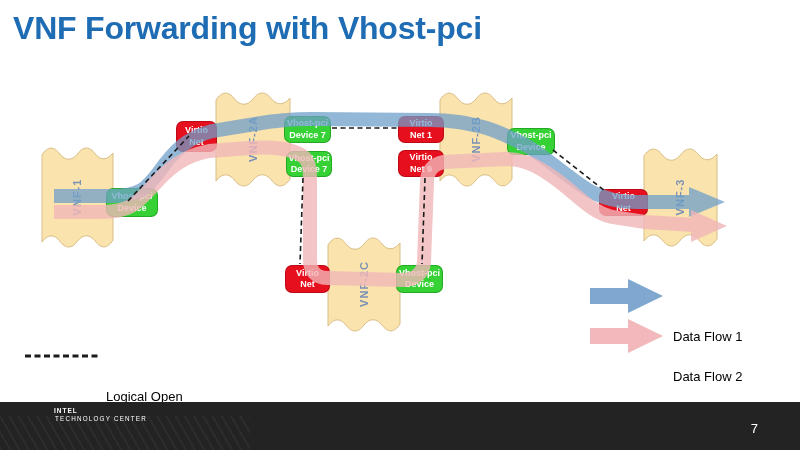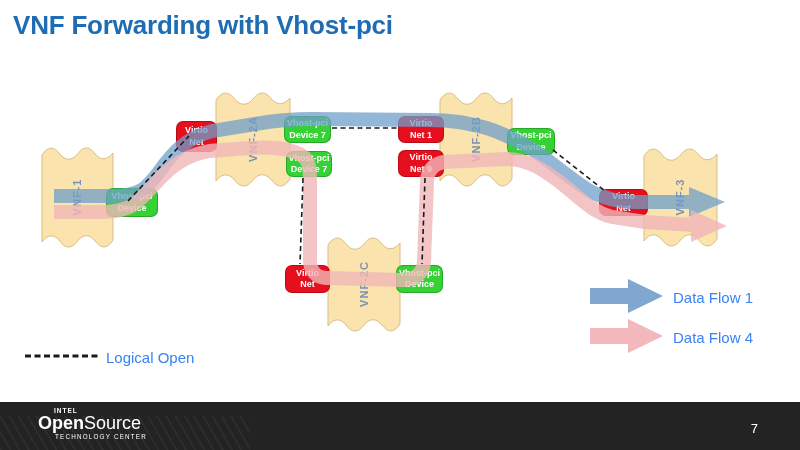--- a/index.html
+++ b/index.html
@@ -5,21 +5,21 @@
   html,body{margin:0;padding:0;background:#888;}
   .slide{
     position:relative;width:800px;height:450px;background:#ffffff;overflow:hidden;
     font-family:"Liberation Sans",sans-serif;
   }
   .layer{position:absolute;left:0;top:0;width:800px;height:450px;}
   svg.layer{pointer-events:none;}
 
   .slide-title{
     position:absolute;left:13px;top:10px;
-    font-size:26px;font-weight:600;letter-spacing:-0.2px;
+    font-size:32px;font-weight:600;letter-spacing:-0.2px;
     color:var(--c-title,#1e6cb3);
   }
 
   
   .vnf-label{
     position:absolute;width:70px;height:14px;
     display:flex;align-items:center;justify-content:center;
     transform:rotate(-90deg);
     font-size:11px;font-weight:bold;letter-spacing:1px;
     color:var(--c-vnf-label,#7b92b4);
@@ -29,21 +29,21 @@
   .nbox{
     position:absolute;border-radius:7px;
     display:flex;flex-direction:column;align-items:center;justify-content:center;
     color:#fff;font-size:9px;font-weight:bold;line-height:1.25;text-align:center;
     box-sizing:border-box;
   }
   .nbox.red{background:var(--c-virtio-net-red,#e60f1e);border:1px solid rgba(140,0,10,.45);}
   .nbox.green{background:var(--c-vhost-pci-green,#35d135);border:1px solid rgba(20,130,20,.5);}
 
   .legend-text{
-    position:absolute;font-size:15px;color:#3b82f6;
+    position:absolute;font-size:13px;color:#000000;margin-top:40px;
   }
 
   .footer{
     position:absolute;left:0;bottom:0;width:800px;height:48px;
     background:var(--c-footer-bg,#232323);
   }
   .footer::before{
     content:"";position:absolute;left:0;bottom:0;width:250px;height:34px;
     background:repeating-linear-gradient(60deg,rgba(255,255,255,0.045) 0 2px,transparent 2px 8px);
   }
@@ -140,25 +140,24 @@
       <path d="M425,178 L422,264"></path>
       <path d="M553,150 L605,191"></path>
     </g>
 
     <polygon points="590,288 628,288 628,279 663,296 628,313 628,304 590,304" style="fill:var(--c-legend-flow-1,#7fa7d0)"></polygon>
     <polygon points="590,328 628,328 628,319 663,336 628,353 628,344 590,344" style="fill:var(--c-legend-flow-2,#f2b8bb)"></polygon>
     <path d="M25,356 L98,356" style="stroke:var(--c-logical-link,#1b1b1b);stroke-width:3;stroke-dasharray:6,3.5;fill:none"></path>
   </svg>
 
   <div class="legend-text" style="left:673px;top:289px">Data Flow 1</div>
-  <div class="legend-text" style="left:673px;top:329px">Data Flow 4</div>
+  <div class="legend-text" style="left:673px;top:329px">Data Flow 2</div>
   <div class="legend-text" style="left:106px;top:349px">Logical Open</div>
 
   <div class="footer">
     <div class="logo">
       <div class="logo-intel">INTEL</div>
-      <div class="logo-main"><span class="b">Open</span><span class="l">Source</span></div>
       <div class="logo-sub">TECHNOLOGY CENTER</div>
     </div>
     <div class="page-num">7</div>
   </div>
 
 </div>
 
 </body></html>

